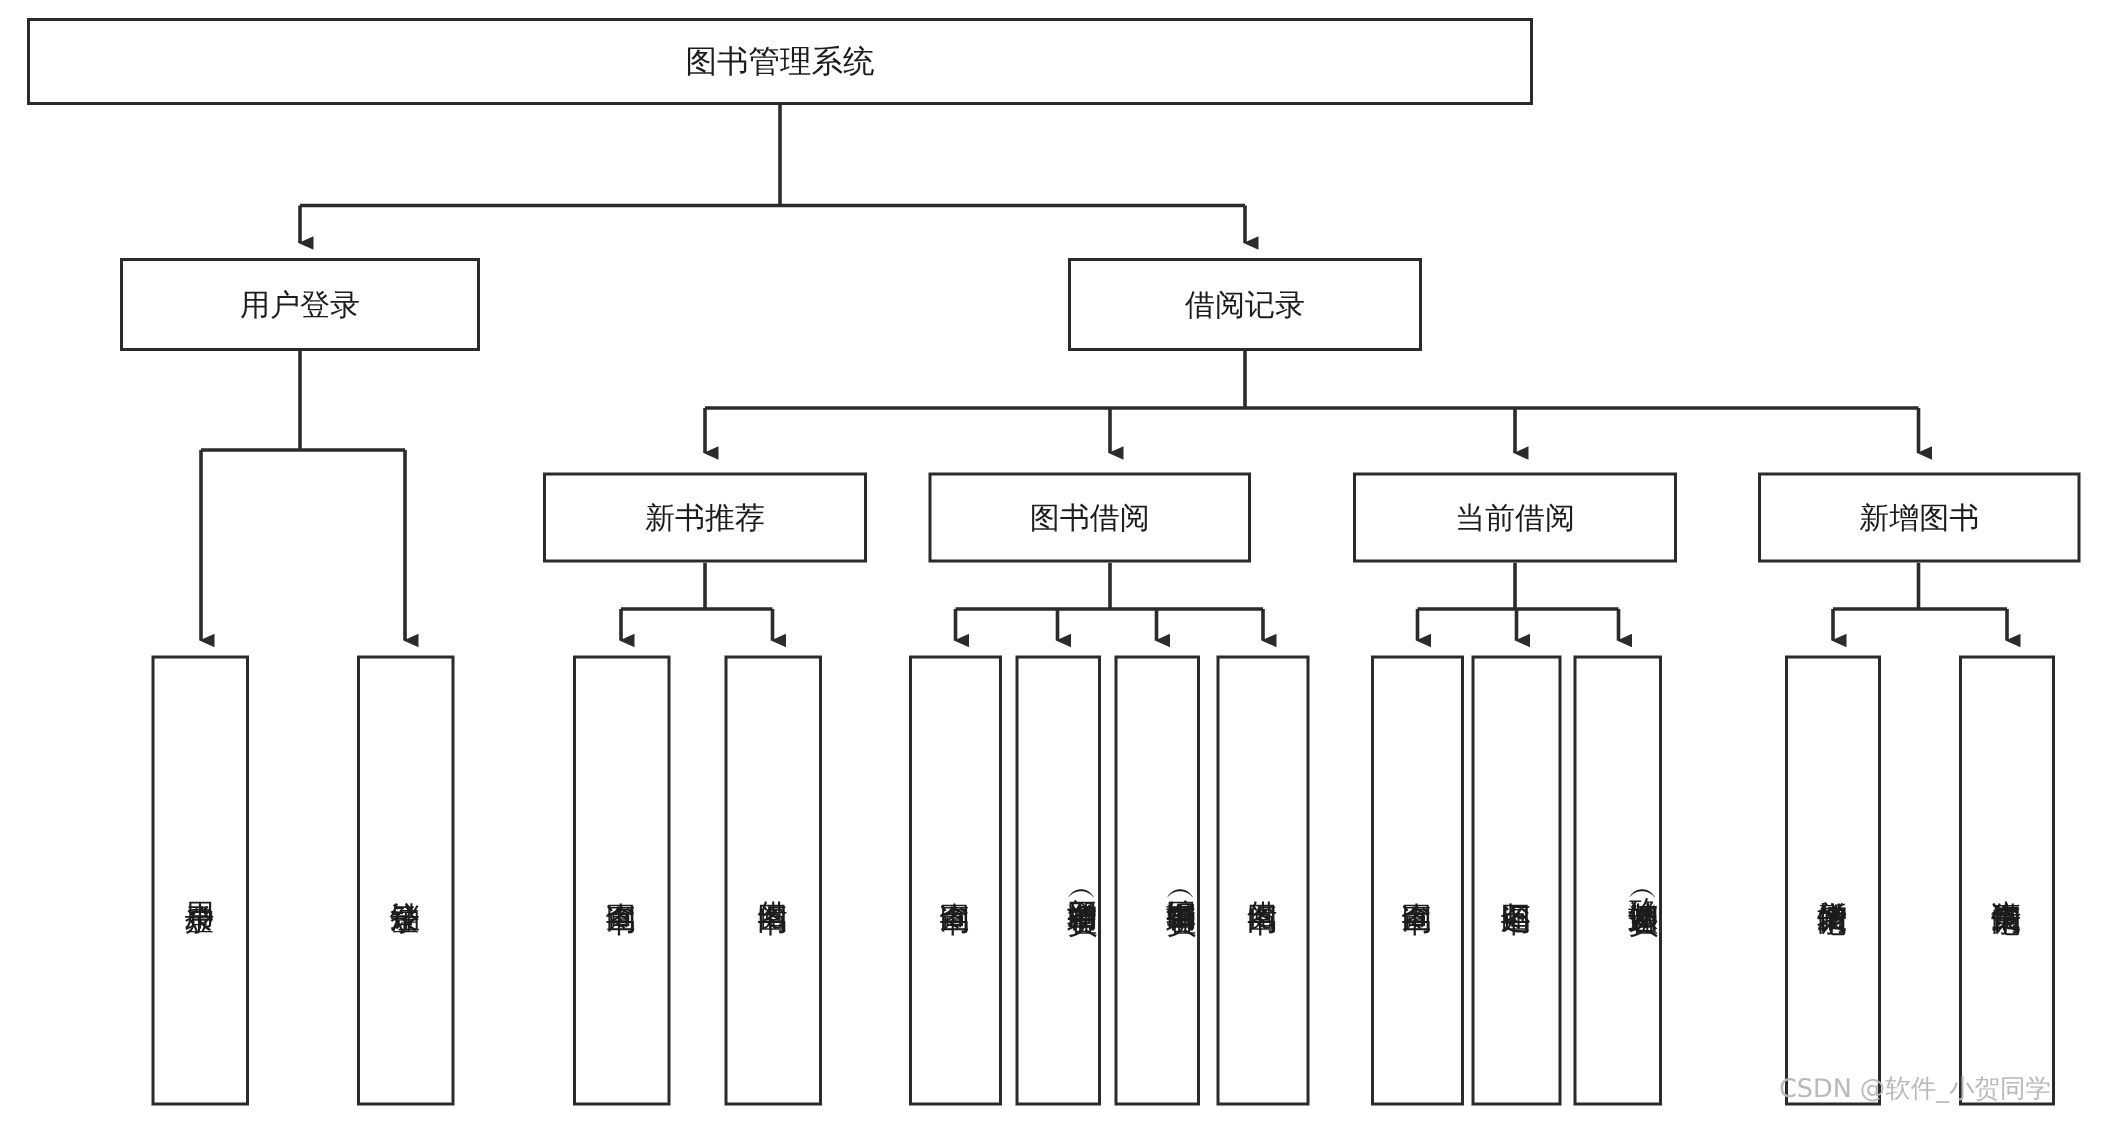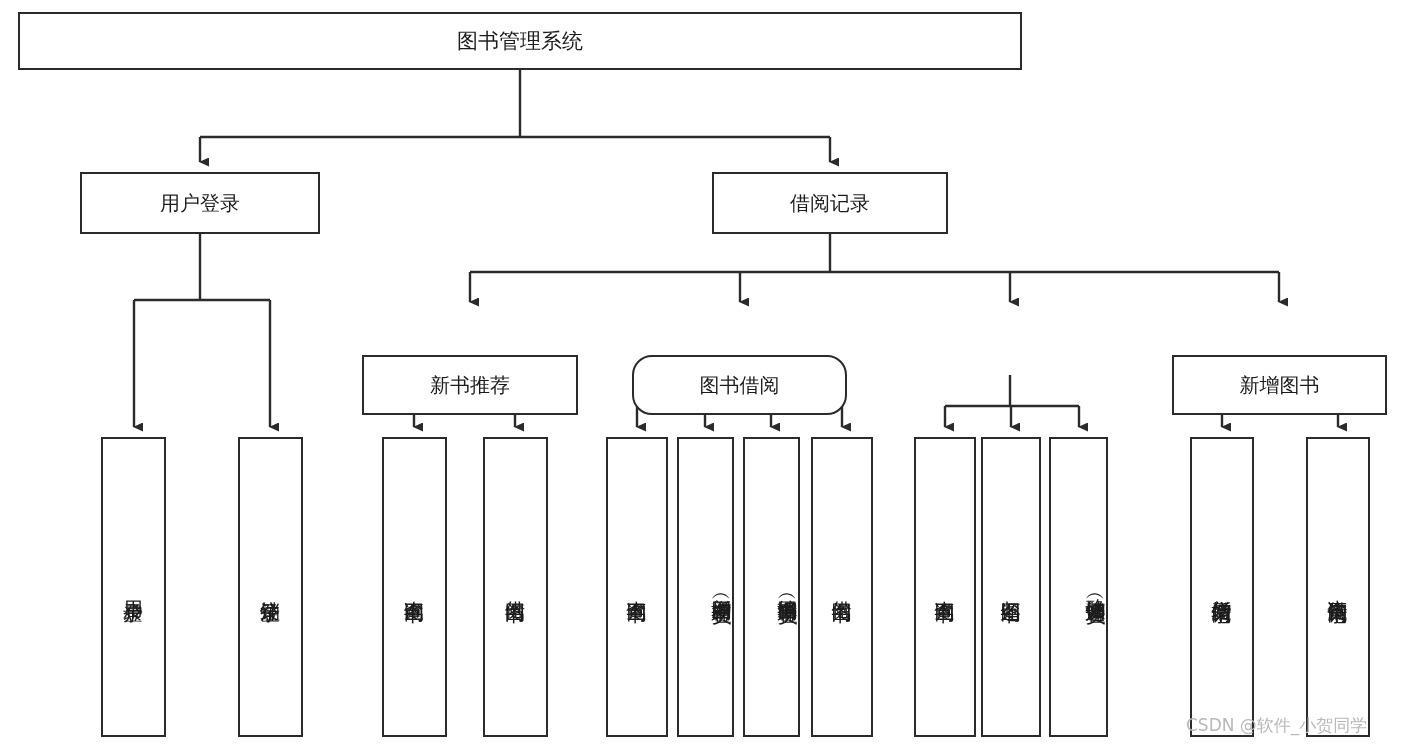--- a/index.html
+++ b/index.html
@@ -36,21 +36,20 @@
     line-height: 1.15;
   }
   .node.root {
     font-size: 21px;
   }
   .node.lvl1 {
     font-size: 20px;
   }
   .node.lvl2 {
     font-size: 20px;
-    margin-top: 40px;
   }
   .node.leaf {
     writing-mode: vertical-rl;
     text-orientation: upright;
     font-size: 20px;
     letter-spacing: 1px;
     padding: 6px 0;
     line-height: 1;
   }
   .node.leaf.topalign {
@@ -129,22 +128,25 @@
   <div class="node lvl1" style="left:80px; top:172px; width:240px; height:62px;">
     <span>用户登录</span>
   </div>
   <div class="node lvl1" style="left:712px; top:172px; width:236px; height:62px;">
     <span>借阅记录</span>
   </div>
 
   <div class="node lvl2" style="left:362px; top:315px; width:216px; height:60px;">
     <span>新书推荐</span>
   </div>
-  <div class="node lvl2" style="left:632px; top:315px; width:215px; height:60px;border-radius:20px;">
+  <div class="node lvl2" style="left:619px; top:315px; width:215px; height:60px;">
     <span>图书借阅</span>
+  </div>
+  <div class="node lvl2" style="left:902px; top:315px; width:216px; height:60px;">
+    <span>当前借阅</span>
   </div>
   <div class="node lvl2" style="left:1172px; top:315px; width:215px; height:60px;">
     <span>新增图书</span>
   </div>
 
   <div class="node leaf" style="left:101px; top:437px; width:65px; height:300px;">
     <span>用户登录</span>
   </div>
   <div class="node leaf" style="left:238px; top:437px; width:65px; height:300px;">
     <span>注销登录</span>

